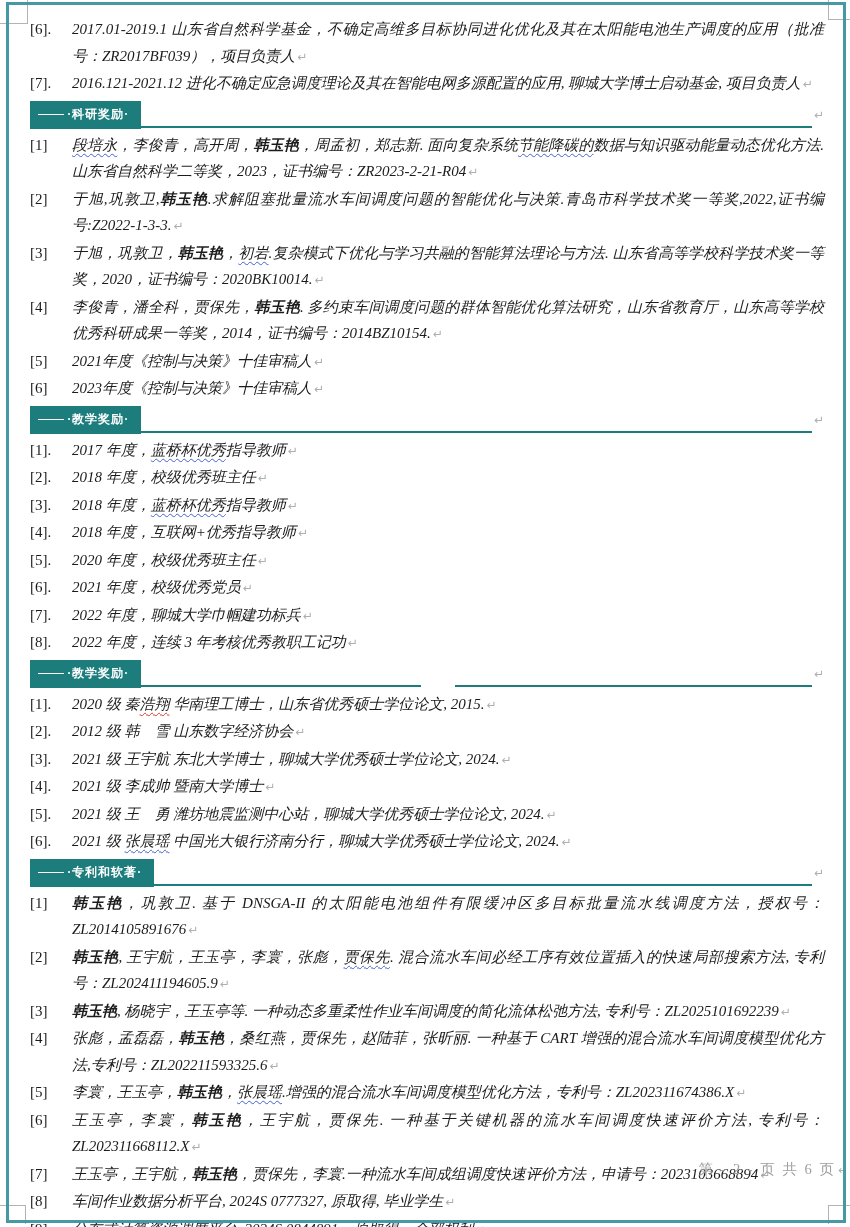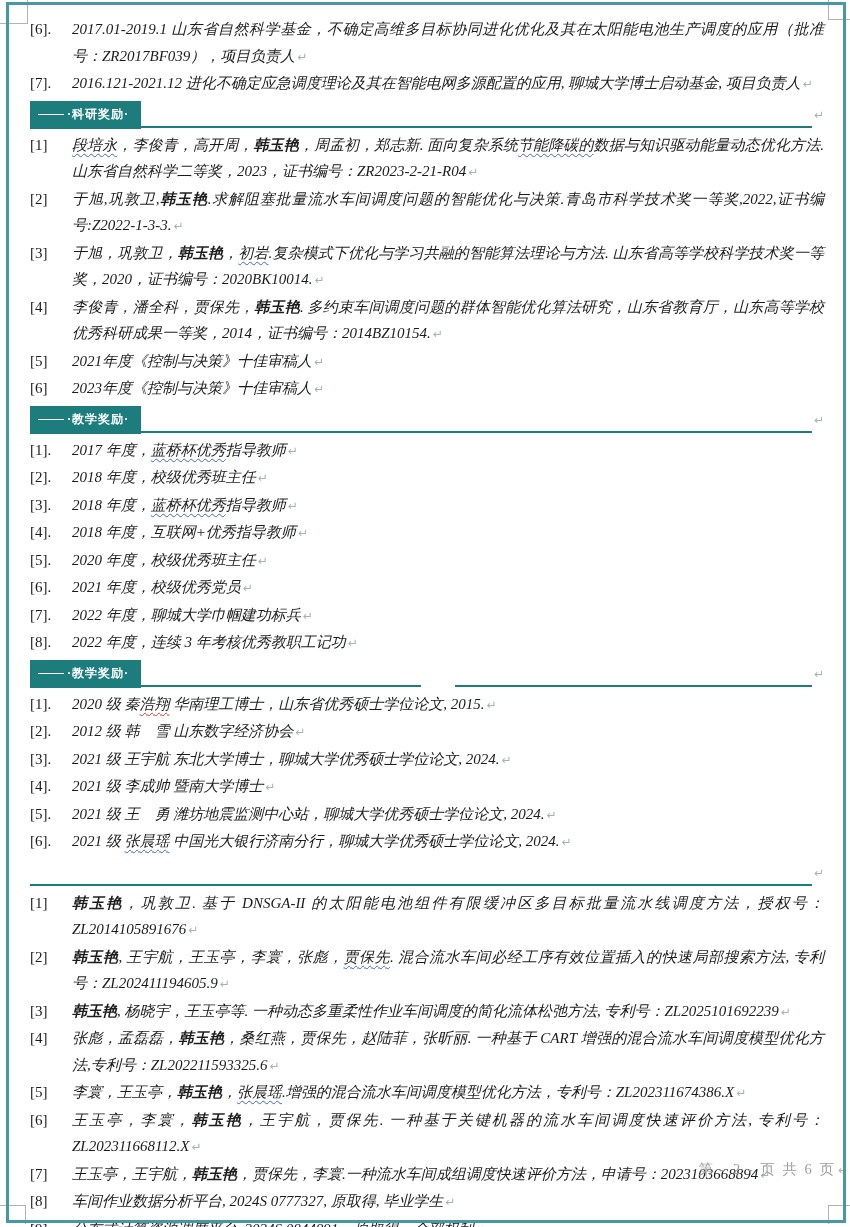--- a/index.html
+++ b/index.html
@@ -188,20 +188,24 @@
         <span class="num">[5].</span>
         <span class="txt"><span>2021 级 王　勇 潍坊地震监测中心站，聊城大学优秀硕士学位论文, 2024.</span><span class="pilcrow">↵</span></span>
       </div>
       <div class="item">
         <span class="num">[6].</span>
         <span class="txt"><span>2021 级 </span><span class="run-u">张晨瑶</span><span> 中国光大银行济南分行，聊城大学优秀硕士学位论文, 2024.</span><span class="pilcrow">↵</span></span>
       </div>
     </section>
     <section>
       <div class="sec-header">
+        <span class="sec-box">
+          <span class="sec-underline"></span>
+          <span>·专利和软著·</span>
+        </span>
         <span class="sec-rule">
           <span class="seg seg1"></span>
         </span>
         <span class="pilcrow">↵</span>
       </div>
       <div class="item">
         <span class="num">[1]</span>
         <span class="txt"><span class="run-b">韩玉艳</span><span>，巩敦卫. 基于 DNSGA-II 的太阳能电池组件有限缓冲区多目标批量流水线调度方法，授权号：ZL2014105891676</span><span class="pilcrow">↵</span></span>
       </div>
       <div class="item">

